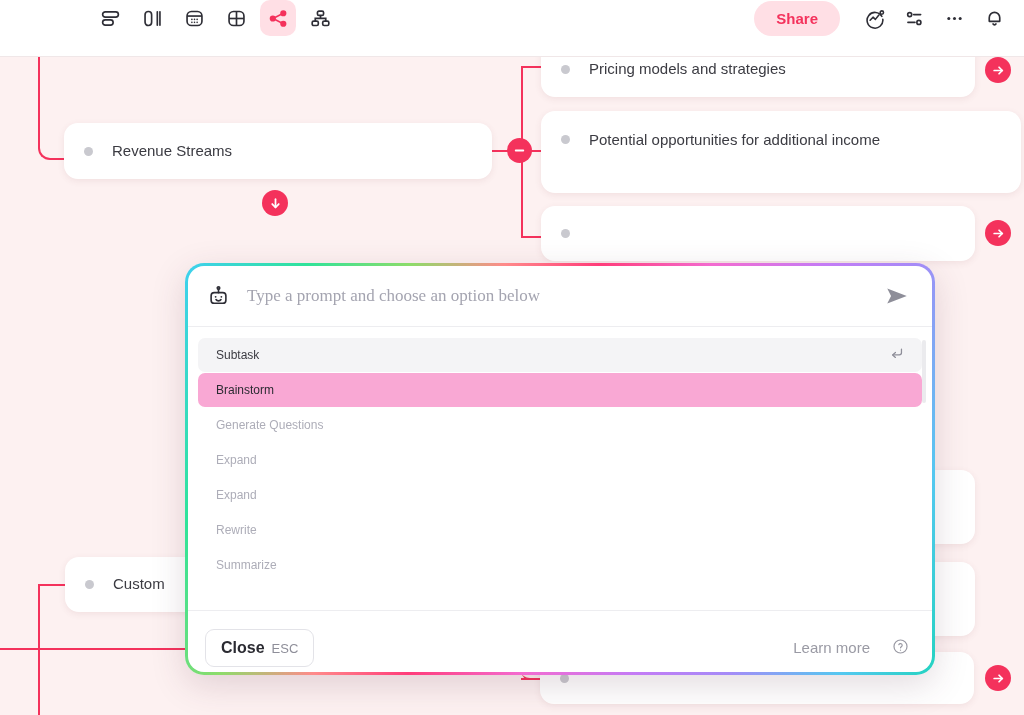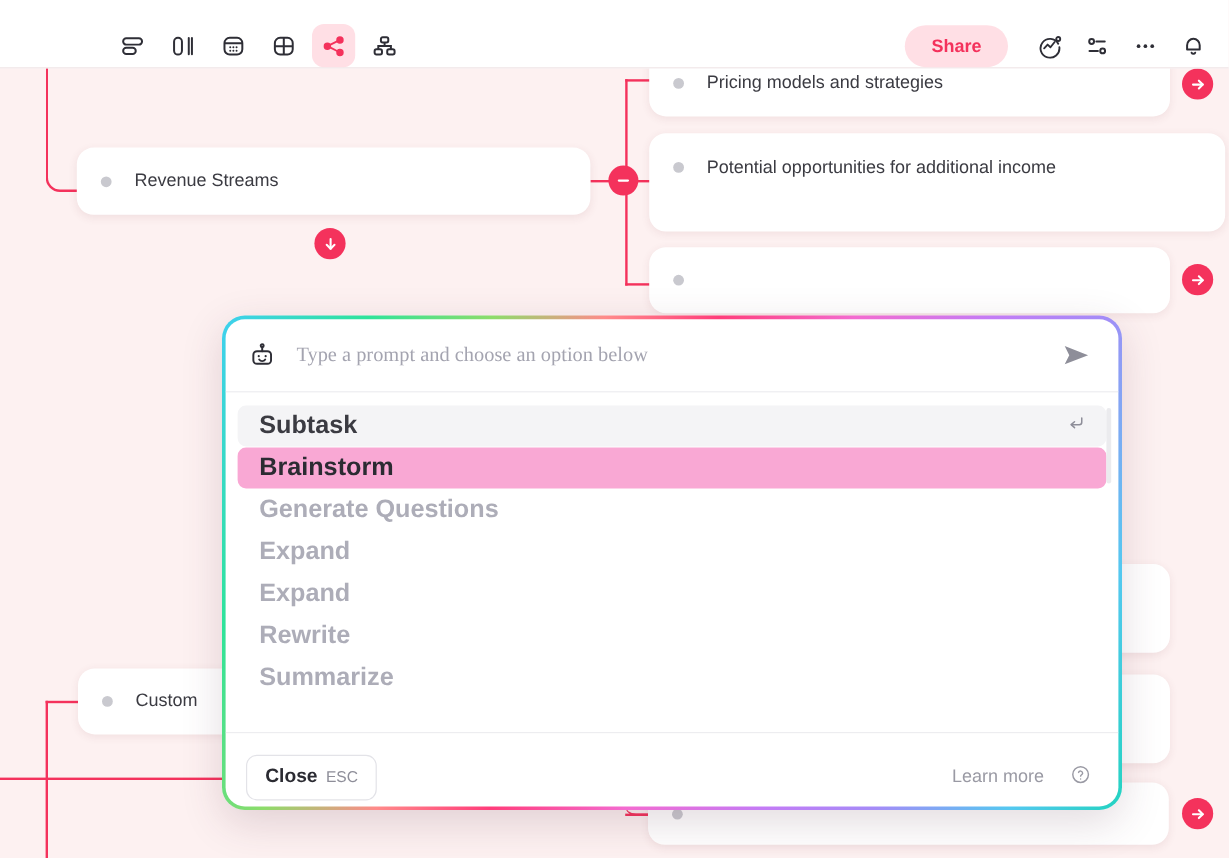--- a/index.html
+++ b/index.html
@@ -11,21 +11,21 @@
   }
 
   
   #app { position: relative; width: 1024px; height: 715px; background: #fdf1f1; }
 
   
   #toolbar {
     position: absolute; left: 0; top: 0; width: 1024px; height: 57px;
     background: #ffffff;
     border-bottom: 1px solid #f0e7e8;
-    display: flex; align-items: flex-end;
+    display: flex; align-items: flex-start;
     z-index: 40;
   }
   #tool-left { display: flex; align-items: center; gap: 6px; margin-left: 92px; }
   #tool-right { display: flex; align-items: center; gap: 4px; margin-left: auto; margin-right: 12px; }
   .tool-btn {
     width: 36px; height: 36px; border-radius: 10px;
     display: flex; align-items: center; justify-content: center;
     background: transparent; cursor: pointer; border: none;
   }
   .tool-btn.active { background: #ffdfe5; }
@@ -121,24 +121,23 @@
 
   #options-wrap {
     flex: 1 1 auto; position: relative;
     padding: 11px 10px 0 10px;
     overflow: hidden;
   }
   .option {
     height: 34px; display: flex; align-items: center;
     padding: 0 17px 0 18px;
     border-radius: 7px;
-    font-size: 21px; color: #adadb8;
+    font-size: 12px; color: #adadb8;
     cursor: pointer;
     justify-content: space-between;
-    font-weight: bold;
   }
   .option.recent { background: #f4f4f6; color: #3b3b42; }
   .option.sel { background: #f9a8d4; color: #2b2b32; }
   .option .optlabel { font-family: "Liberation Sans", sans-serif; }
   .option + .option { margin-top: 1px; }
   #scrolltrack {
     position: absolute; right: 6px; top: 13px;
     width: 4px; height: 63px; border-radius: 3px;
     background: #ebebee;
   }

